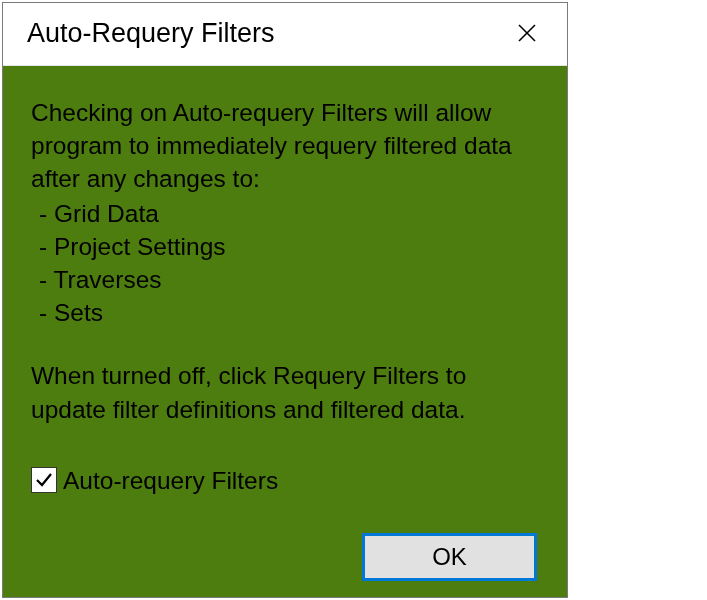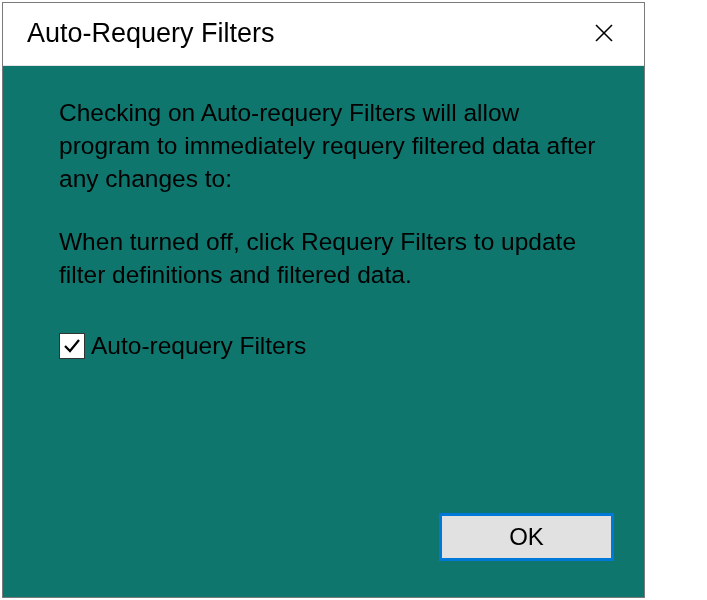--- a/index.html
+++ b/index.html
@@ -10,25 +10,25 @@
     body {
       font-family: "Segoe UI", Tahoma, sans-serif;
       background: #fff;
       width: 707px;
       height: 600px;
       display: flex;
       align-items: flex-start;
       justify-content: flex-start;
     }
     .dialog {
-      width: 643px;
+      width: 566px;
       height: 596px;
       margin: 2px;
       border: 1.5px solid #7a7a7a;
-      background: #0f766e;
+      background: #4d7c0f;
       display: flex;
       flex-direction: column;
     }
     .titlebar {
       background: #ffffff;
       display: flex;
       align-items: center;
       justify-content: space-between;
       padding: 12px 20px 14px 24px;
       border-bottom: 1px solid #e5e5e5;
@@ -51,21 +51,20 @@
     .close-btn svg {
       width: 20px;
       height: 20px;
     }
     .content {
       flex: 1;
       padding: 30px 28px 0 28px;
       font-size: 24.5px;
       color: #000;
       line-height: 1.35;
-      margin-left: 28px;
     }
     .intro {
       margin-bottom: 0;
     }
     .bullets {
       list-style: none;
       padding-left: 8px;
       margin-top: 2px;
     }
     .bullets li::before {
@@ -136,20 +135,26 @@
     <button class="close-btn">
       <svg viewBox="0 0 20 20">
         <line x1="2" y1="2" x2="18" y2="18" stroke="#000" stroke-width="1.6"></line>
         <line x1="18" y1="2" x2="2" y2="18" stroke="#000" stroke-width="1.6"></line>
       </svg>
     </button>
   </div>
 
   <div class="content">
     <div class="intro">Checking on Auto-requery Filters will allow program to immediately requery filtered data after any changes to:</div>
+    <ul class="bullets">
+      <li>Grid Data</li>
+      <li>Project Settings</li>
+      <li>Traverses</li>
+      <li>Sets</li>
+    </ul>
     <div class="off-note">When turned off, click Requery Filters to update filter definitions and filtered data.</div>
 
     <div class="checkbox-row">
       <span class="checkbox">
         <svg viewBox="0 0 20 20">
           <polyline points="3,10 8,15 17,4" fill="none" stroke="#000" stroke-width="2.2"></polyline>
         </svg>
       </span>
       <span class="checkbox-label">Auto-requery Filters</span>
     </div>

